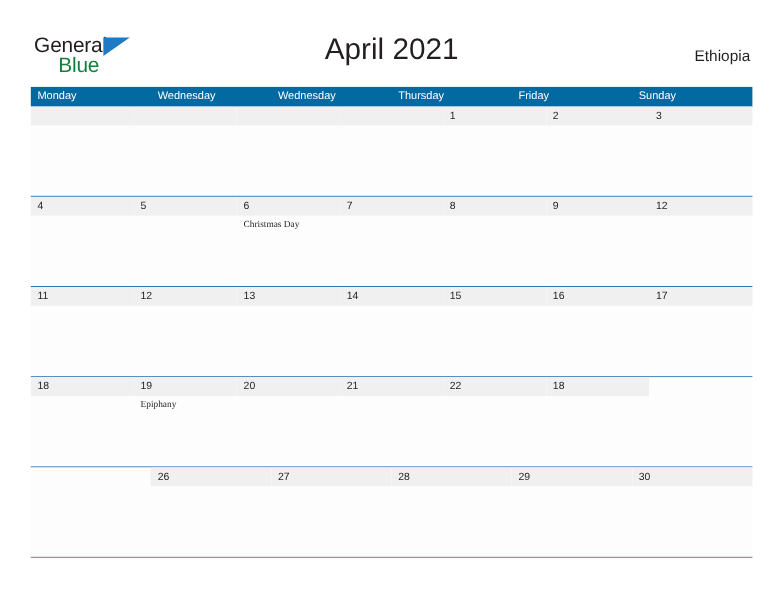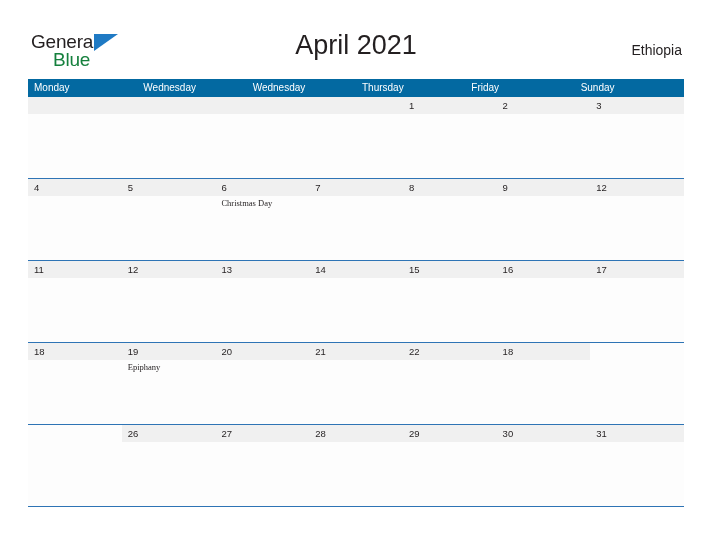--- a/index.html
+++ b/index.html
@@ -339,24 +339,20 @@
               <div class="events"></div>
             </div>
             <div class="cell">
               <span class="daynum">29</span>
               <div class="events"></div>
             </div>
             <div class="cell">
               <span class="daynum">30</span>
               <div class="events"></div>
             </div>
-            <div class="cell">
-              <span class="daynum">31</span>
-              <div class="events"></div>
-            </div>
           </div>
         </div>
       </div>
 
     <div class="last-rule"></div>
 
   </div>
 
 </div>
 

